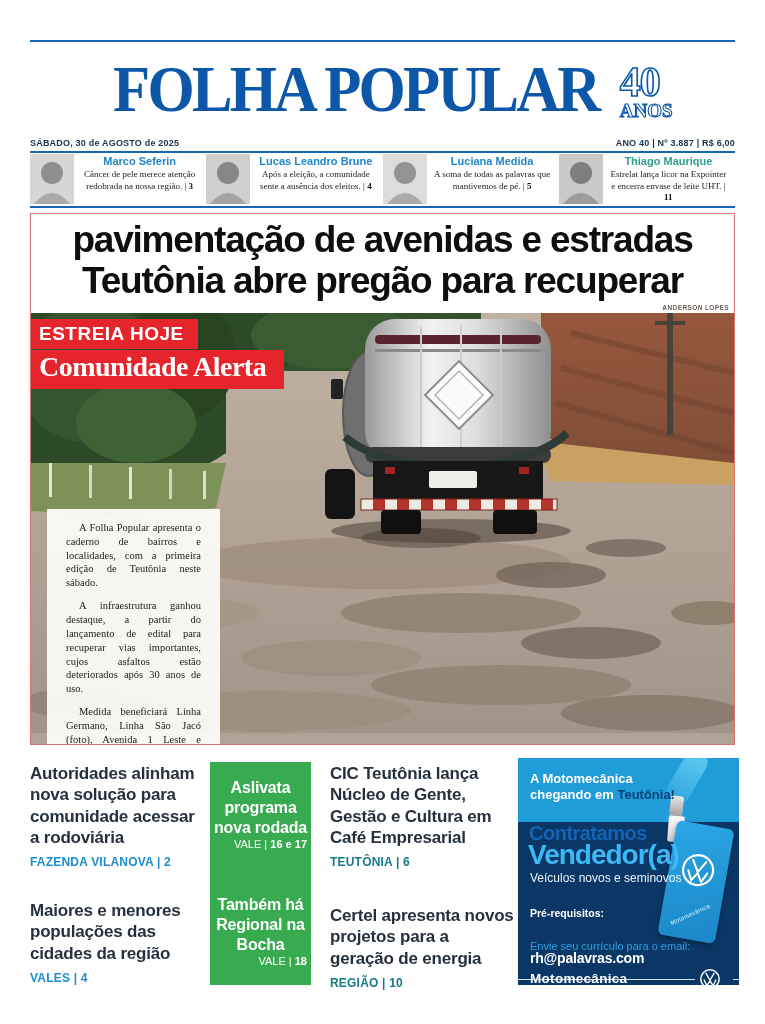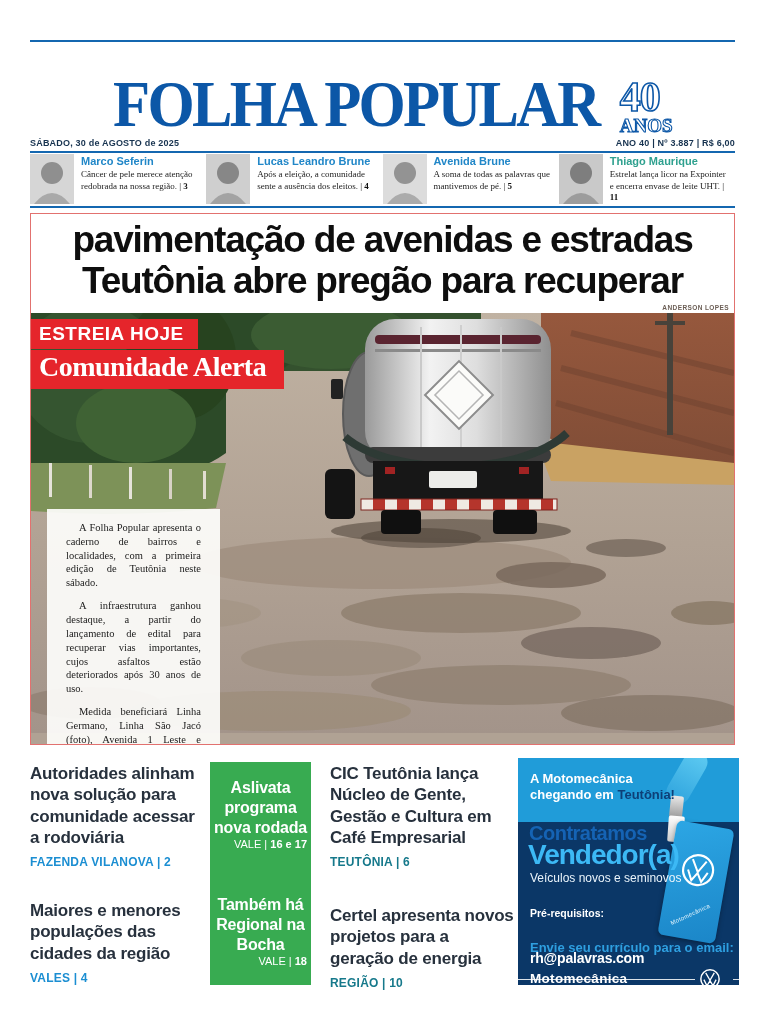--- a/index.html
+++ b/index.html
@@ -10,30 +10,30 @@
   *{margin:0;padding:0;box-sizing:border-box;}
   body{background:#e9e9e9;font-family:"Liberation Sans",sans-serif;}
   .page{position:relative;width:765px;height:1024px;background:#fff;margin:0 auto;overflow:hidden;}
 
   .rule{position:absolute;left:30px;right:30px;height:2px;background:var(--rule-blue);}
   #rule-top{top:40px;height:1.5px;}
   #rule-mid{top:151px;}
   #rule-bot{top:206px;}
 
   
-  .masthead{position:absolute;top:50px;left:30px;right:30px;height:86px;display:flex;align-items:flex-end;justify-content:center;gap:0;}
+  .masthead{position:absolute;top:35px;left:30px;right:30px;height:86px;display:flex;align-items:flex-end;justify-content:center;gap:0;}
   .mast-title{font-family:"Liberation Serif",serif;font-weight:bold;font-size:66px;line-height:.95;color:var(--brand-blue);letter-spacing:-3px;transform:scaleX(.92);transform-origin:center bottom;white-space:nowrap;}
   .mast-badge{display:flex;flex-direction:column;align-items:flex-start;line-height:.9;padding-bottom:2px;}
   .mast-badge .b40{font-family:"Liberation Serif",serif;font-weight:bold;font-size:42px;color:#fff;-webkit-text-stroke:1.6px var(--brand-blue);letter-spacing:-1px;}
   .mast-badge .banos{font-family:"Liberation Serif",serif;font-weight:bold;font-size:19px;color:#fff;-webkit-text-stroke:1.1px var(--brand-blue);letter-spacing:0;}
   .dateline{position:absolute;top:138px;left:30px;right:30px;display:flex;justify-content:space-between;font-size:9px;font-weight:bold;color:#16324f;letter-spacing:.2px;}
 
   
   .columnists{position:absolute;top:154px;left:30px;right:30px;height:50px;display:flex;}
-  .columnist{width:25%;display:flex;gap:7px;padding-right:8px;}
+  .columnist{width:25%;display:flex;gap:7px;padding-right:8px;text-align:center;}
   .avatar{width:44px;height:50px;flex:0 0 44px;background:#d9d9d9;overflow:hidden;}
   .col-text{padding-top:1px;}
   .col-name{font-size:11px;font-weight:bold;color:var(--name-blue);margin-bottom:2px;}
   .columnist.teal .col-name{color:var(--name-teal);}
   .col-desc{font-family:"Liberation Serif",serif;font-size:9px;line-height:1.3;color:#222;}
   .col-desc b{color:#111;}
 
   
   .lead{position:absolute;top:213px;left:30px;right:30px;height:532px;border:1.5px solid #e2716f;display:flex;flex-direction:column;background:#fff;}
   .lead-headline{padding:5px 8px 2px;text-align:center;font-weight:bold;color:#0e0e0e;font-size:37px;line-height:1.12;letter-spacing:-1.2px;}
@@ -66,21 +66,21 @@
   #ad{position:absolute;left:518px;top:758px;width:221px;height:227px;background:var(--navy);overflow:hidden;color:#fff;}
   .ad-top{position:absolute;top:0;left:0;right:0;height:64px;background:var(--ad-blue);}
   .ad-head{position:absolute;left:12px;top:13px;font-size:13px;font-weight:bold;line-height:1.25;color:#fff;}
   .ad-head .hl{color:#0d3f77;}
   .ad-contratamos{position:absolute;left:11px;top:64px;font-size:20px;font-weight:bold;color:#1563b4;letter-spacing:-.5px;}
   .ad-vendedor{position:absolute;left:10px;top:81px;font-size:28px;font-weight:bold;color:var(--cyan);letter-spacing:-1px;}
   .ad-veiculos{position:absolute;left:12px;top:113px;font-size:12px;color:#eaf4fb;}
   .ad-prereq{position:absolute;left:12px;top:131px;font-size:10.5px;font-weight:bold;margin-top:18px;}
   .ad-bullets{position:absolute;left:12px;top:144px;font-size:10.5px;line-height:1.22;color:#eaf4fb;}
   .ad-bullets div::before{content:"· ";font-weight:bold;}
-  .ad-cta{position:absolute;left:12px;top:182px;font-size:13px;font-weight:bold;color:#2e9fe0;}
+  .ad-cta{position:absolute;left:12px;top:182px;font-size:11px;font-weight:normal;color:#2e9fe0;}
   .ad-email{position:absolute;left:12px;top:192px;font-size:14px;font-weight:bold;letter-spacing:-.2px;}
   .ad-divider{position:absolute;left:0;right:0;top:210px;display:flex;align-items:center;gap:4px;}
   .ad-divider .line{flex:1;height:1px;background:rgba(255,255,255,.85);}
   .ad-brand{position:absolute;left:12px;top:213px;font-size:13.5px;font-weight:bold;letter-spacing:.3px;}
   
   .strap{position:absolute;right:40px;top:-10px;width:24px;height:58px;background:linear-gradient(#5ecbf2,#2ea3dd);border-radius:12px;transform:rotate(30deg);}
   .clip{position:absolute;right:56px;top:38px;width:13px;height:22px;background:linear-gradient(#e8e8e8,#9a9a9a);border-radius:2px;transform:rotate(6deg);}
   .clip2{position:absolute;right:55px;top:58px;width:16px;height:26px;background:linear-gradient(#fdfdfd,#cfcfcf);border-radius:2px;transform:rotate(4deg);}
   .card{position:absolute;right:14px;top:66px;width:58px;height:116px;background:linear-gradient(160deg,#2ca6e4,#1b86c8);border-radius:6px;transform:rotate(10deg);box-shadow:0 2px 5px rgba(0,0,0,.35);}
   .card .vw{position:absolute;left:11px;top:28px;}
@@ -137,21 +137,21 @@
     </div>
     <div class="columnist">
       <div class="avatar">
         <svg width="44" height="50" viewBox="0 0 44 50">
             <rect width="44" height="50" fill="#dcdcdc"></rect>
             <circle cx="22" cy="19" r="11" fill="#939393"></circle>
             <path d="M4 50 Q22 28 40 50 Z" fill="#ababab"></path>
           </svg>
       </div>
       <div class="col-text">
-        <div class="col-name">Avenida Brune</div>
+        <div class="col-name">Luciana Medida</div>
         <div class="col-desc"><span>A soma de todas as palavras que mantivemos de pé.</span> | <b>5</b></div>
       </div>
     </div>
     <div class="columnist teal">
       <div class="avatar">
         <svg width="44" height="50" viewBox="0 0 44 50">
             <rect width="44" height="50" fill="#c9c9c9"></rect>
             <circle cx="22" cy="19" r="11" fill="#7e7e7e"></circle>
             <path d="M4 50 Q22 28 40 50 Z" fill="#9c9c9c"></path>
           </svg>

